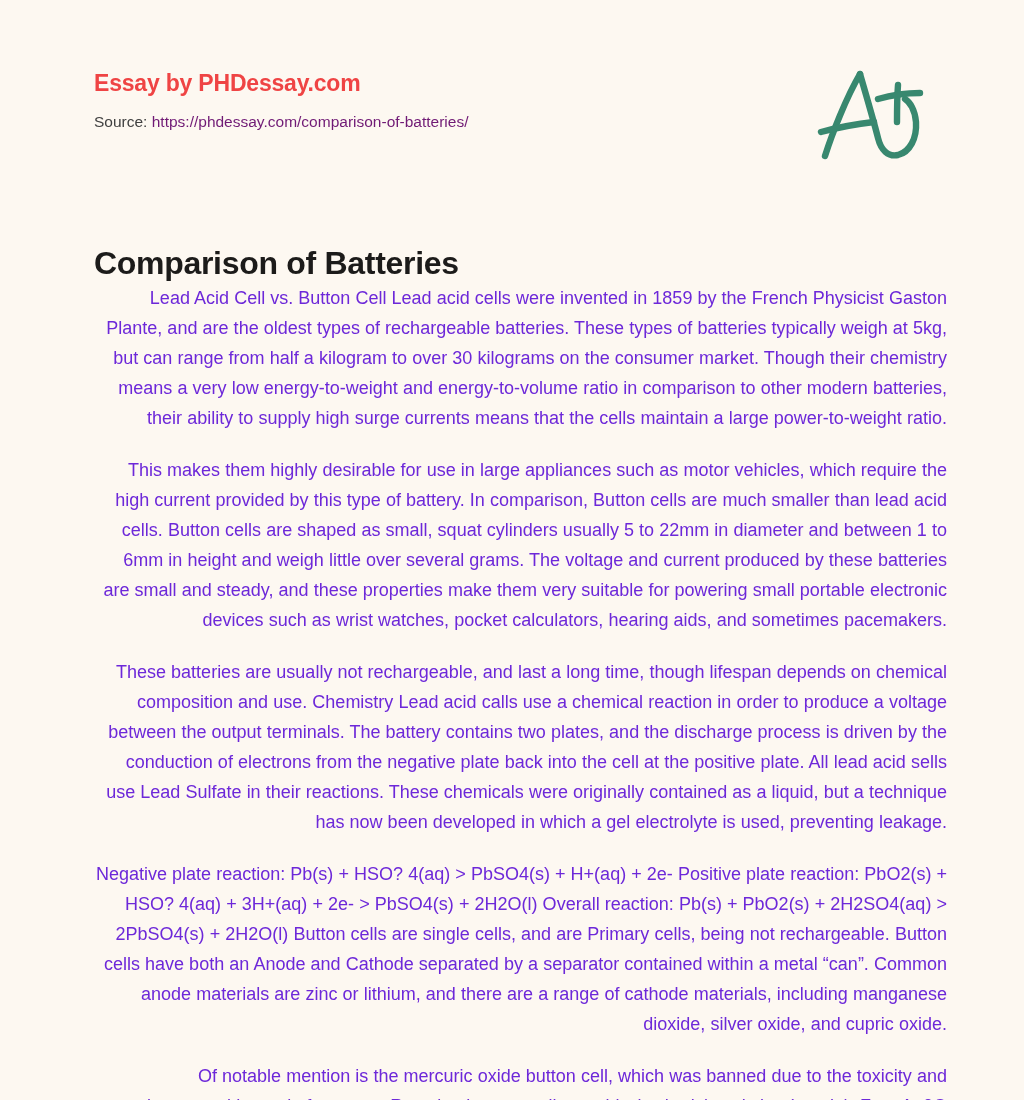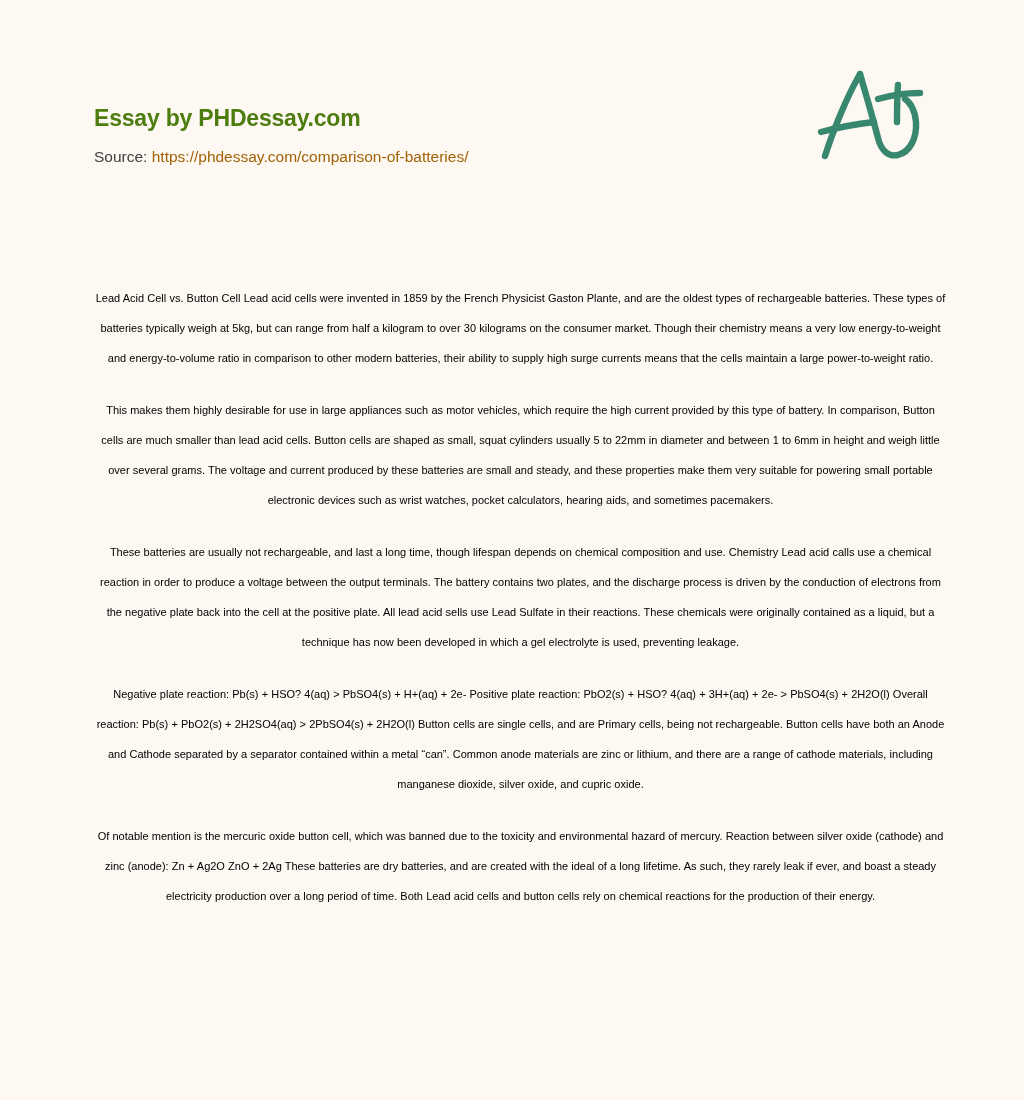--- a/index.html
+++ b/index.html
@@ -26,36 +26,35 @@
   
   .header {
     position: absolute;
     left: 94px;
     top: 68px;
     width: 700px;
   }
   .brand-line {
     font-size: 23px;
     font-weight: bold;
-    color: #4d7c0f;
+    color: #ef4444;
     letter-spacing: -0.2px;
     line-height: 30px;
     white-space: nowrap;
-    margin-top: 35px;
   }
   .source-line {
     margin-top: 13px;
     font-size: 15.5px;
     line-height: 22px;
     color: #8d8a86;
     white-space: nowrap;
   }
   .source-label { color: #404040; }
   .source-url {
-    color: #a16207;
+    color: #701a75;
     text-decoration: none;
   }
 
   
   .logo {
     position: absolute;
     left: 812px;
     top: 60px;
     width: 120px;
     height: 104px;
@@ -77,24 +76,24 @@
 
   
   .article {
     position: absolute;
     left: 94px;
     top: 283px;
     width: 853px;
   }
   .article p {
     margin: 0 0 22px 0;
-    font-size: 11px;
+    font-size: 18px;
     line-height: 30px;
-    color: #000000;
-    text-align: center;
+    color: #6d28d9;
+    text-align: right;
     word-spacing: 0.1px;
   }
   .article p:last-child { margin-bottom: 0; }
 </style>
 </head>
 <body>
 
 <div class="page">
 
   <div class="header">
@@ -116,20 +115,21 @@
 
         <path d="M9 72 C 24 68, 44 64, 62 62"></path>
 
         <path d="M86 25 C 85 38, 85 52, 85 62"></path>
 
         <path d="M66 39 C 80 35, 96 33, 108 33"></path>
       </g>
     </svg>
   </div>
 
+  <h1 class="doc-title">Comparison of Batteries</h1>
 
   <div class="article">
     <p>Lead Acid Cell vs. Button Cell Lead acid cells were invented in 1859 by the French Physicist Gaston Plante, and are the oldest types of rechargeable batteries. These types of batteries typically weigh at 5kg, but can range from half a kilogram to over 30 kilograms on the consumer market. Though their chemistry means a very low energy-to-weight and energy-to-volume ratio in comparison to other modern batteries, their ability to supply high surge currents means that the cells maintain a large power-to-weight ratio.</p>
     <p>This makes them highly desirable for use in large appliances such as motor vehicles, which require the high current provided by this type of battery. In comparison, Button cells are much smaller than lead acid cells. Button cells are shaped as small, squat cylinders usually 5 to 22mm in diameter and between 1 to 6mm in height and weigh little over several grams. The voltage and current produced by these batteries are small and steady, and these properties make them very suitable for powering small portable electronic devices such as wrist watches, pocket calculators, hearing aids, and sometimes pacemakers.</p>
     <p>These batteries are usually not rechargeable, and last a long time, though lifespan depends on chemical composition and use. Chemistry Lead acid calls use a chemical reaction in order to produce a voltage between the output terminals. The battery contains two plates, and the discharge process is driven by the conduction of electrons from the negative plate back into the cell at the positive plate. All lead acid sells use Lead Sulfate in their reactions. These chemicals were originally contained as a liquid, but a technique has now been developed in which a gel electrolyte is used, preventing leakage.</p>
     <p>Negative plate reaction: Pb(s) + HSO? 4(aq) &gt; PbSO4(s) + H+(aq) + 2e- Positive plate reaction: PbO2(s) + HSO? 4(aq) + 3H+(aq) + 2e- &gt; PbSO4(s) + 2H2O(l) Overall reaction: Pb(s) + PbO2(s) + 2H2SO4(aq) &gt; 2PbSO4(s) + 2H2O(l) Button cells are single cells, and are Primary cells, being not rechargeable. Button cells have both an Anode and Cathode separated by a separator contained within a metal “can”. Common anode materials are zinc or lithium, and there are a range of cathode materials, including manganese dioxide, silver oxide, and cupric oxide.</p>
     <p>Of notable mention is the mercuric oxide button cell, which was banned due to the toxicity and environmental hazard of mercury. Reaction between silver oxide (cathode) and zinc (anode): Zn + Ag2O ZnO + 2Ag These batteries are dry batteries, and are created with the ideal of a long lifetime. As such, they rarely leak if ever, and boast a steady electricity production over a long period of time. Both Lead acid cells and button cells rely on chemical reactions for the production of their energy.</p>
 
   </div>
 

